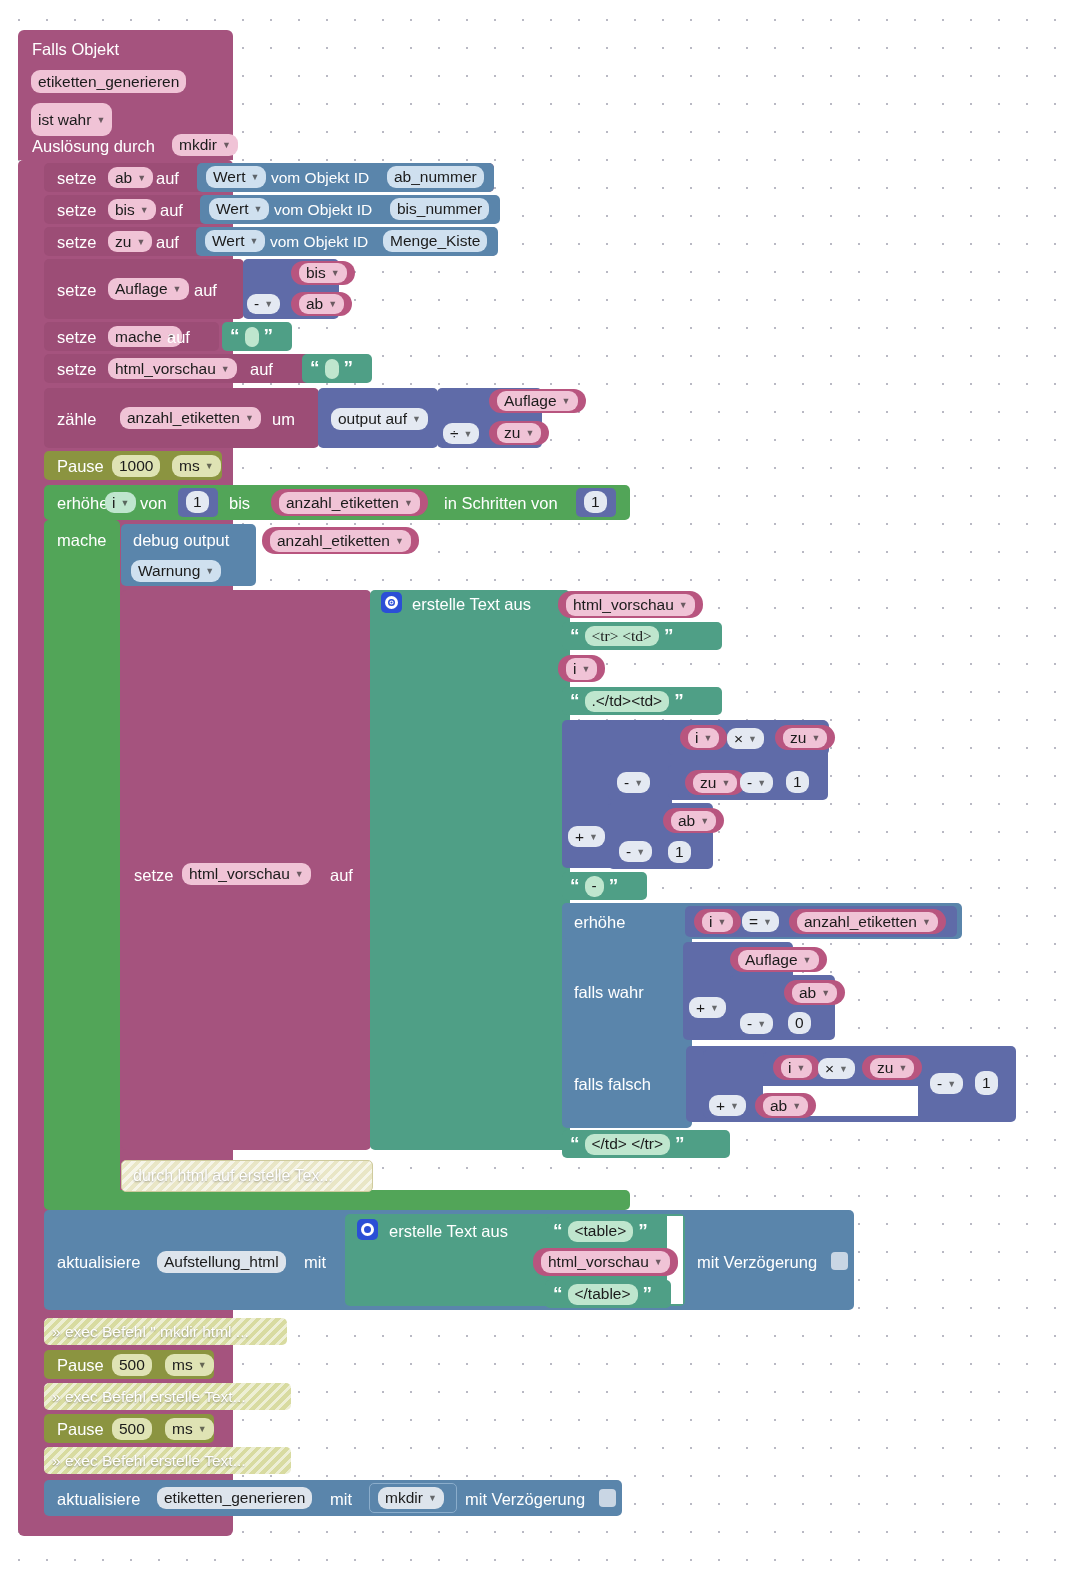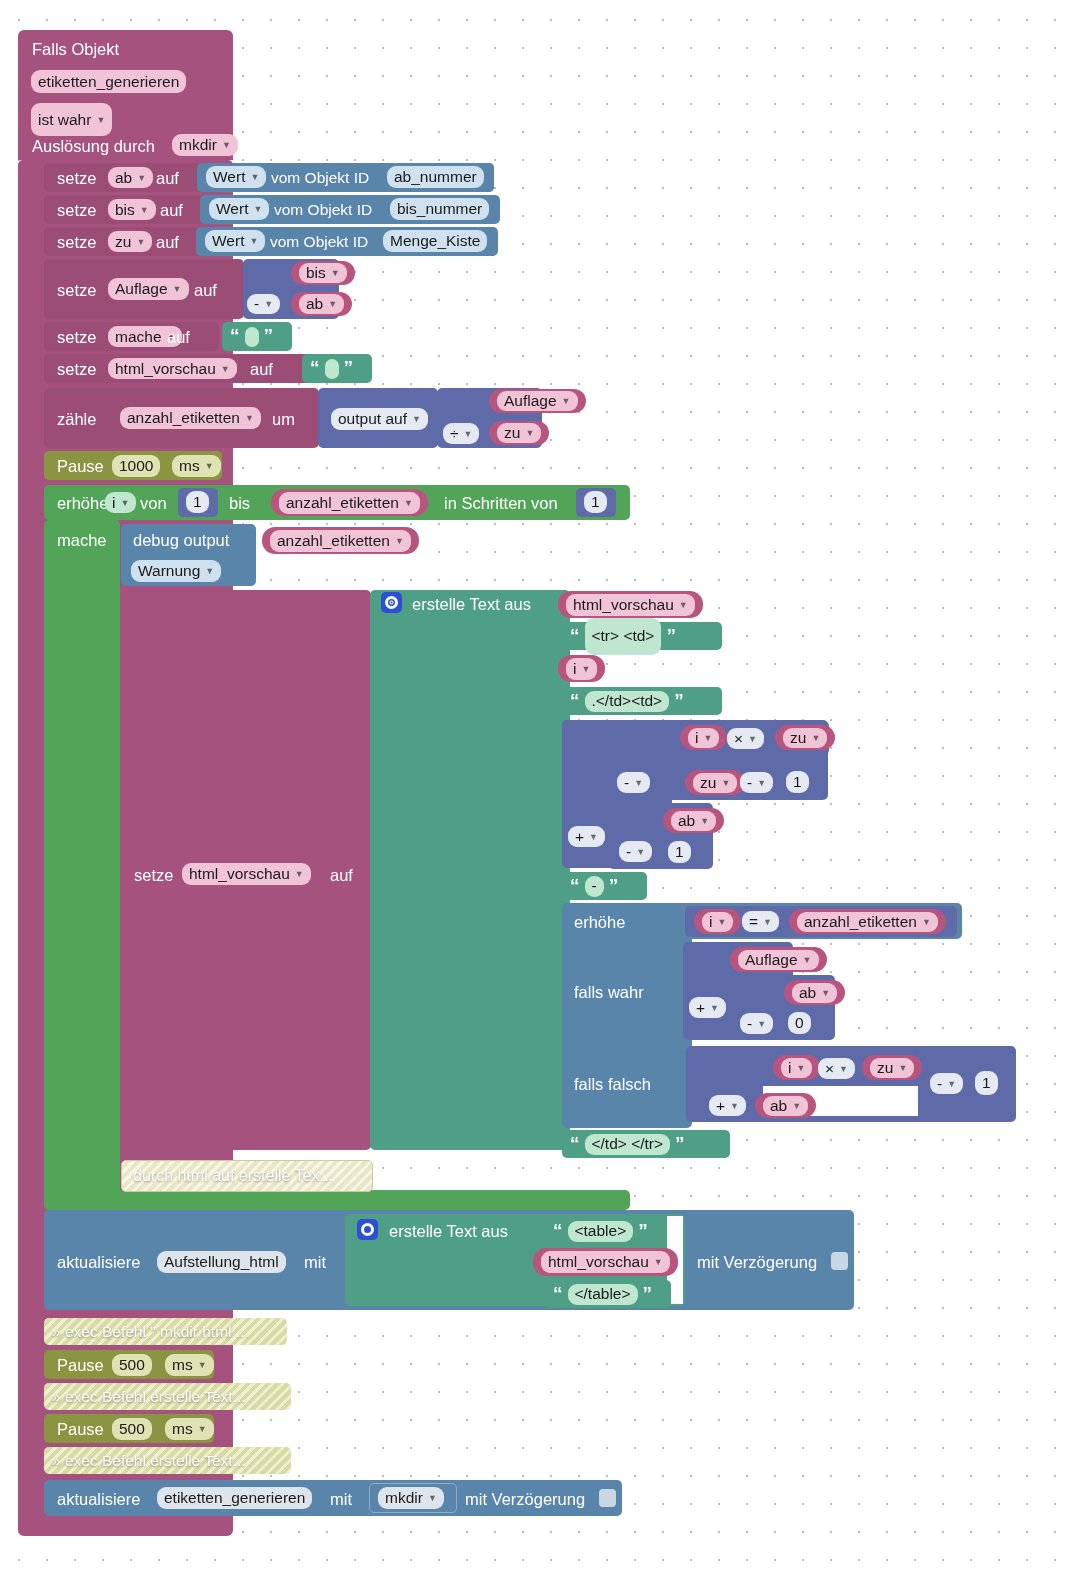--- a/index.html
+++ b/index.html
@@ -285,21 +285,21 @@
 
 <div class="rep rep-mauve" style="left:558px;top:591px;height:27px;">
   <span class="field f-pinklight" style="height:22px;">
     <span>html_vorschau</span>
     <span class="caret">▼</span>
   </span>
 </div>
 
 <div class="strblk" style="left:562px;top:622px;width:160px;height:28px;">
   <span class="quote">“</span>
-  <span class="field f-greenl" style="height:37px;">&lt;tr&gt;   &lt;td&gt;</span>
+  <span class="field f-greenl" style="height:20px;font-family:Liberation Serif, serif;">&lt;tr&gt;   &lt;td&gt;</span>
   <span class="quote">”</span>
 </div>
 
 <div class="rep rep-mauve" style="left:558px;top:655px;height:27px;">
   <span class="field f-pinklight" style="height:22px;">
     <span>i</span>
     <span class="caret">▼</span>
   </span>
 </div>
 

